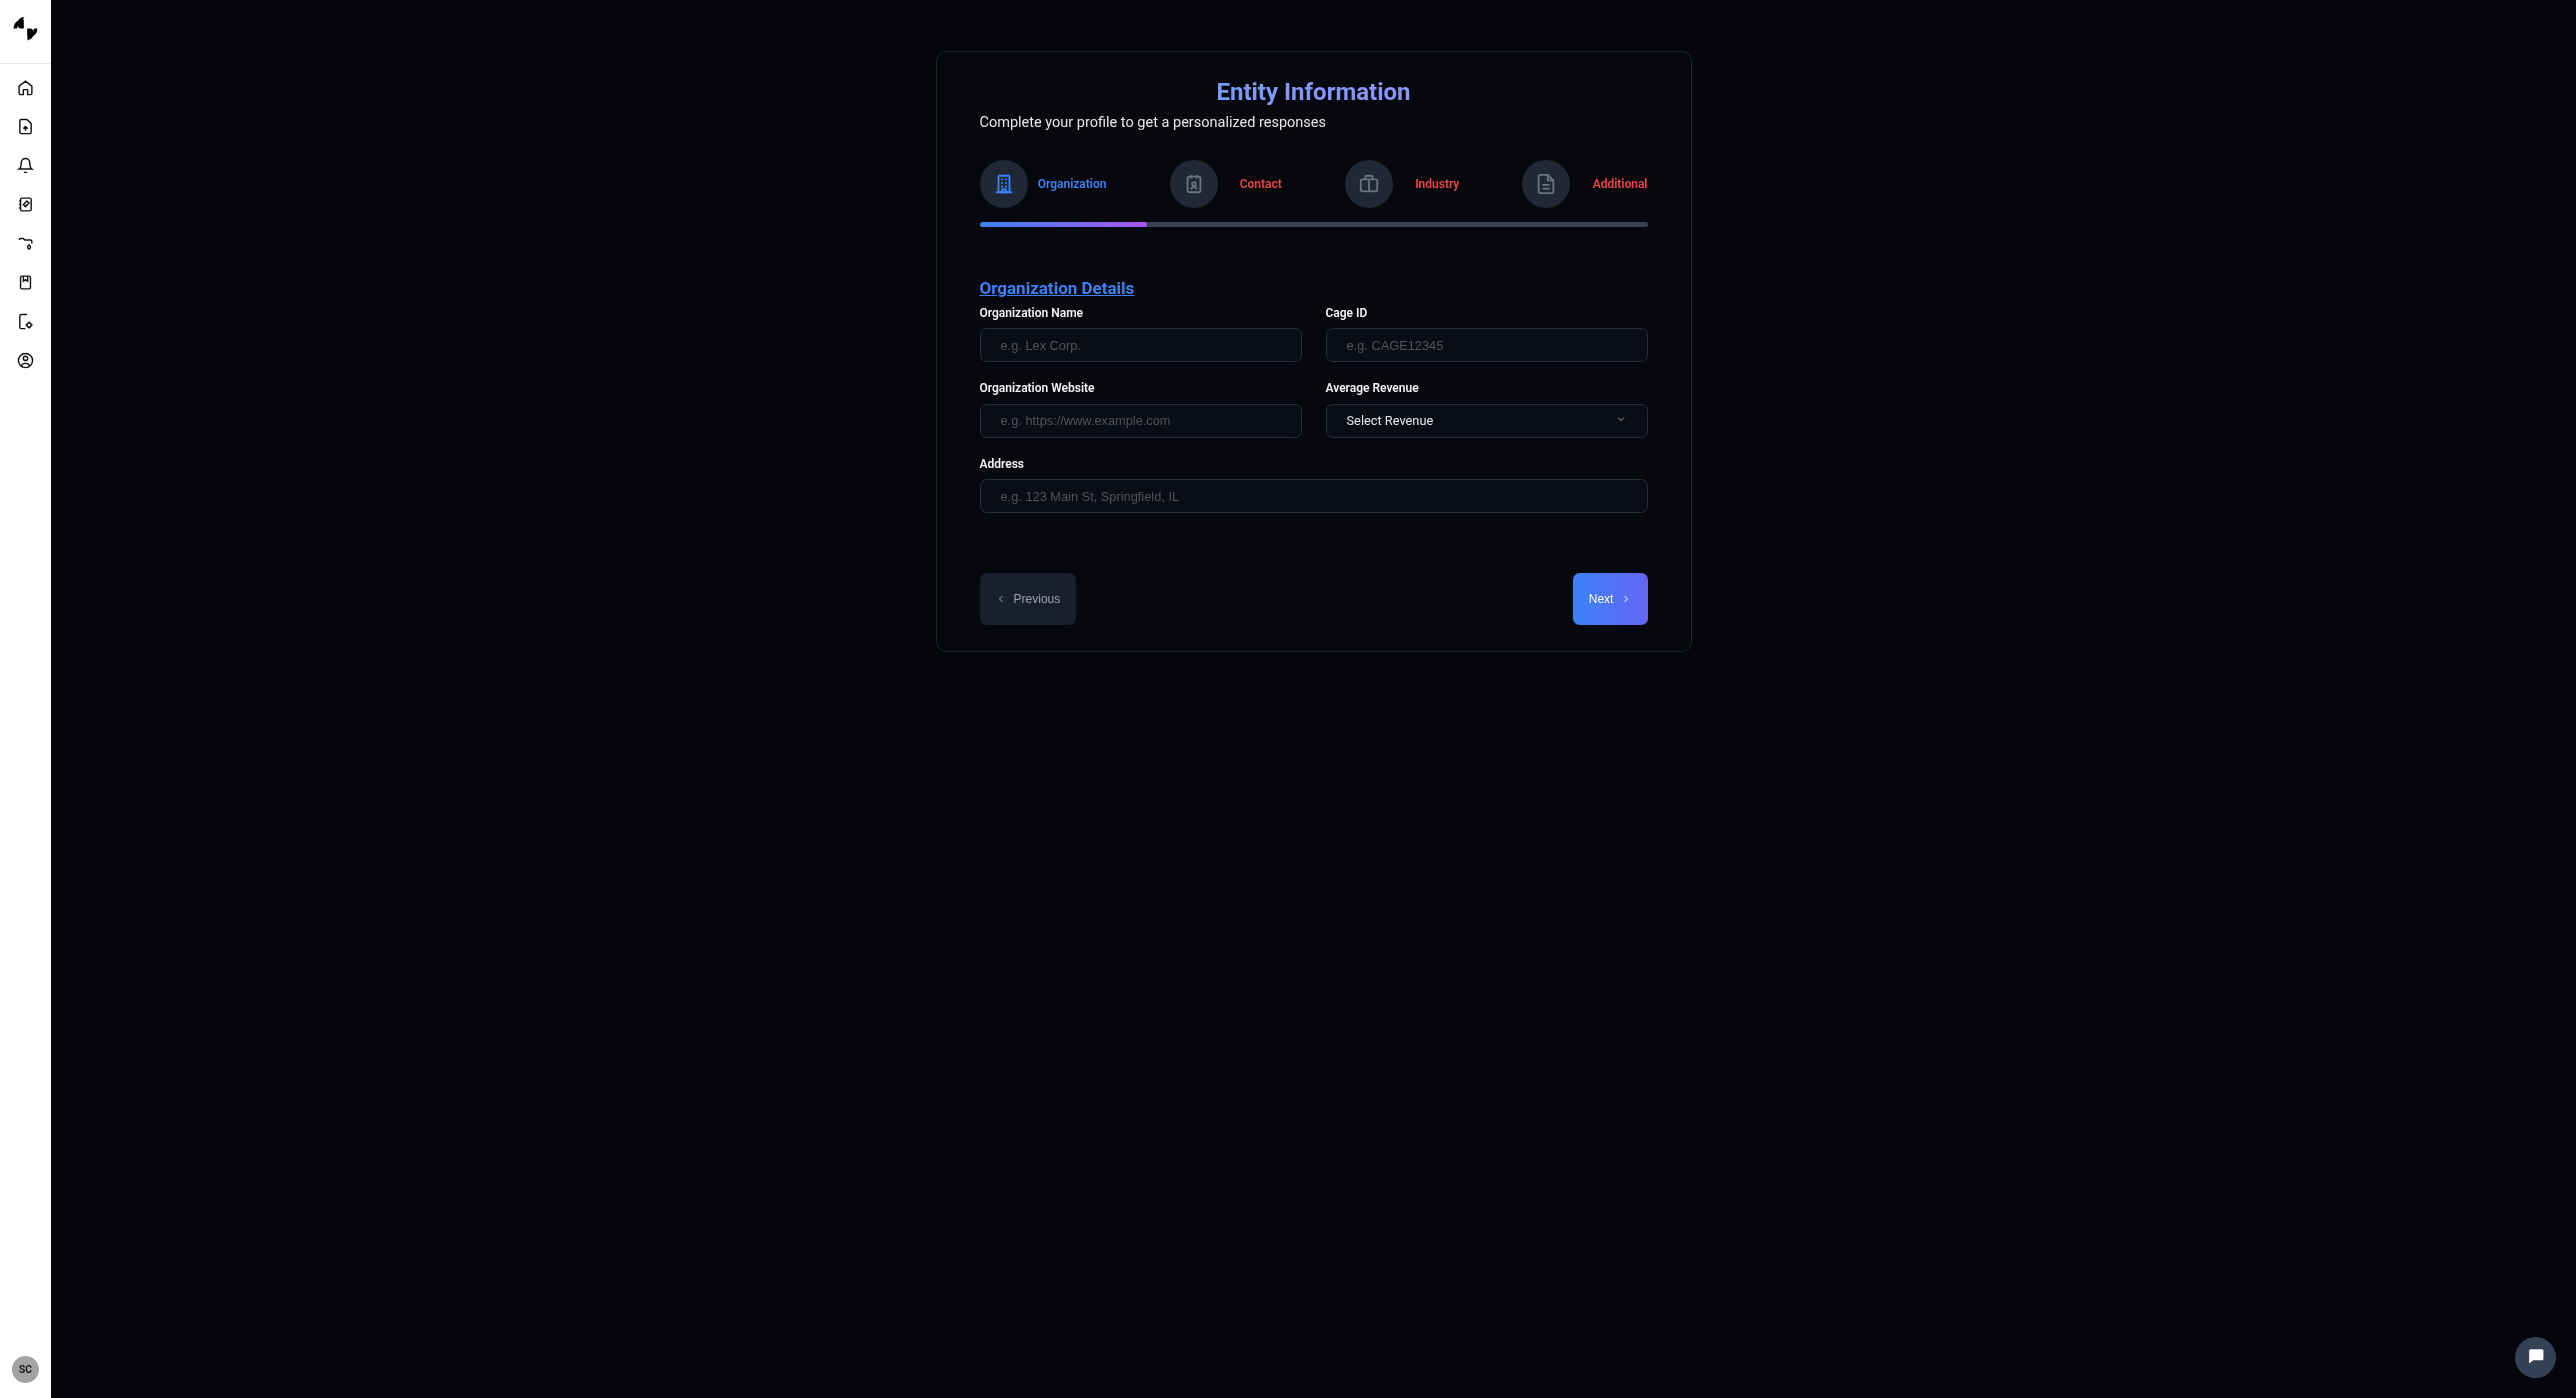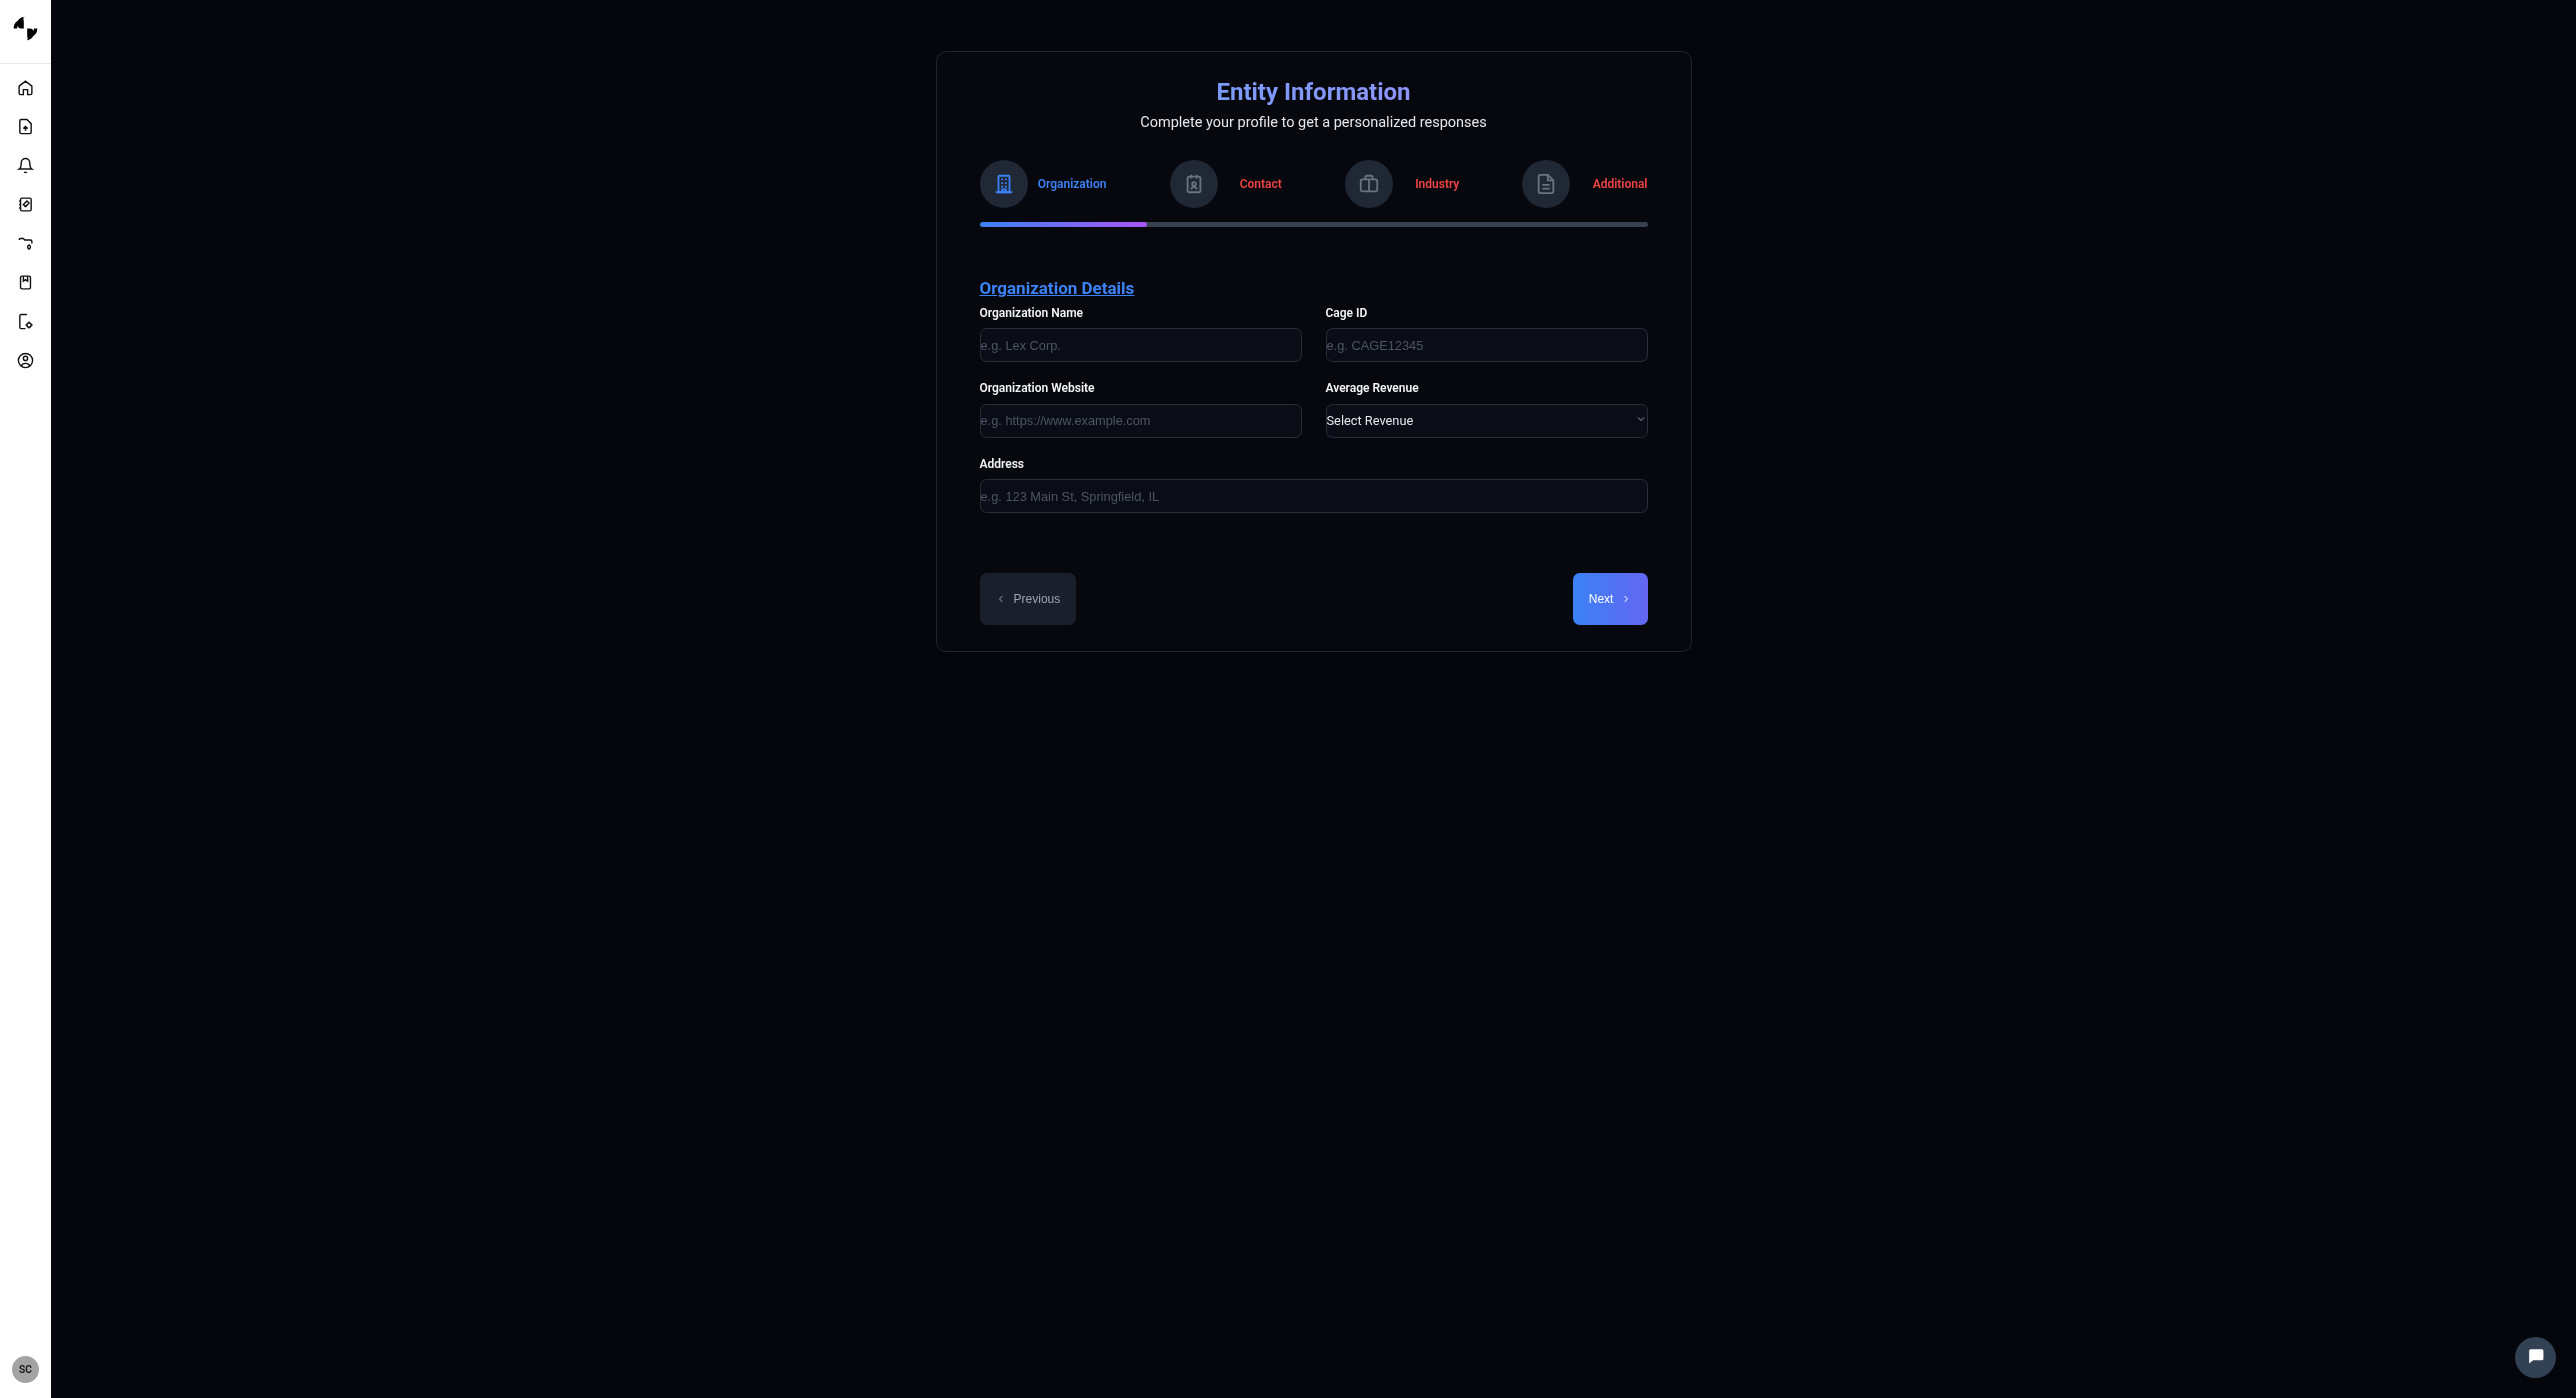--- a/index.html
+++ b/index.html
@@ -85,21 +85,21 @@
     text-align: center;
     font-size: 24px;
     font-weight: 700;
     background: linear-gradient(90deg, #60a5fa, #a78bfa);
     -webkit-background-clip: text;
     -webkit-text-fill-color: transparent;
     background-clip: text;
     margin-bottom: 8.5px;
   }
   .page-subtitle {
-    text-align: center;
+    text-align: left;
     font-size: 14.5px;
     color: #e5e7eb;
     margin-bottom: 29px;
   }
 
   
   .steps {
     display: flex;
     justify-content: space-between;
     margin-bottom: 13.6px;
@@ -161,21 +161,21 @@
     font-weight: 600;
     color: #f3f4f6;
     margin-bottom: 8.5px;
   }
   .field-input, .field-select {
     width: 100%;
     height: 34px;
     border: 0.9px solid #272e3d;
     background: #0a0d16;
     border-radius: 6.8px;
-    padding: 0 0;
+    padding: 0 20px;
     font-size: 12.8px;
     color: #e5e7eb;
     outline: none;
   }
   .field-input::placeholder { color: #4b5563; }
   .field-select {
     display: flex;
     align-items: center;
     justify-content: space-between;
     cursor: pointer;

